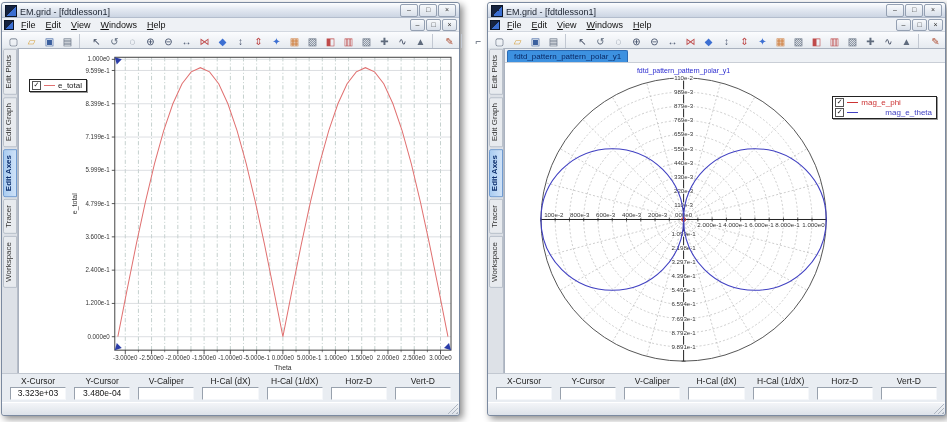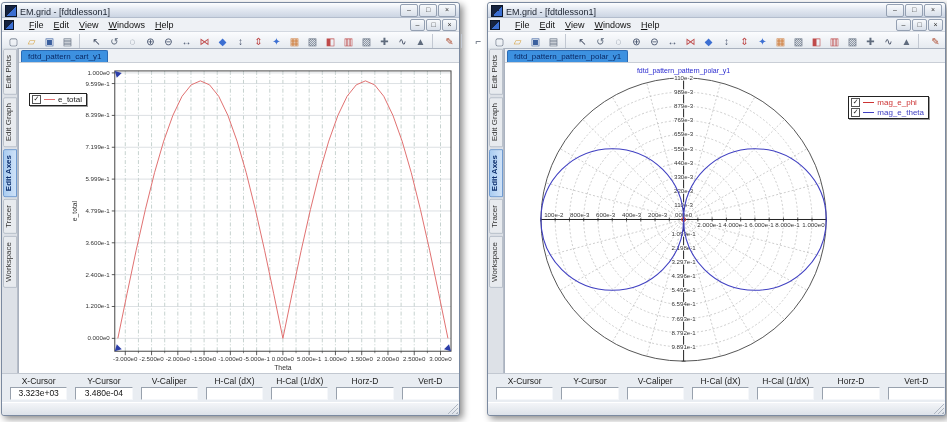--- a/index.html
+++ b/index.html
@@ -16,21 +16,21 @@
             border-bottom:1px solid #b3bdcd;border-radius:3px 3px 0 0;font-size:9px;color:#1c2330;}
   .app-ico{width:10px;height:10px;display:inline-block;flex:0 0 auto;
            background:linear-gradient(135deg,#16233f 55%,#3b6fd2 55%);border:1px solid #0c1526;}
   .app-ico.small{width:8px;height:8px;}
   .title{white-space:nowrap;overflow:hidden;}
   .winbtns{margin-left:auto;display:flex;gap:1px;}
   .wb{width:16px;height:11px;font-size:7px;line-height:10px;text-align:center;color:#333;
       background:linear-gradient(#f8fafc,#d9e0ea);border:1px solid #94a0b2;border-radius:2px;}
   .winbtns.mdi .wb{width:13px;height:10px;}
 
-  .menubar{height:13px;display:flex;align-items:center;padding:0 2px;gap:10px;
+  .menubar{height:13px;display:flex;align-items:center;padding:0 2px;gap:2px;
            background:#eef1f5;border-bottom:1px solid #d3d8e0;font-size:9px;color:#111;}
   .menus{display:flex;}
   .menu-item{padding:0 5px;cursor:default;}
 
   .toolbar{height:18px;display:flex;align-items:center;padding:0 3px;
            background:linear-gradient(#fbfcfe,#e3e8ee);border-bottom:1px solid #c6ccd6;}
   .tools{display:flex;align-items:center;gap:1px;}
   .tb-ic{width:15px;height:15px;display:flex;align-items:center;justify-content:center;
          font-size:10px;border:1px solid transparent;border-radius:2px;}
   .tb-sep{width:5px;height:14px;border-left:1px solid #c2c8d2;margin:0 2px;}
@@ -50,28 +50,28 @@
   .doctabs{height:13px;background:#eef1f5;border-bottom:1px solid #c9ced6;
            display:flex;align-items:flex-end;padding-left:2px;}
   .doctab{font-size:8px;padding:1px 6px 1px 6px;background:#3d91e0;color:#0a2a66;
           border:1px solid #2a6bb5;border-bottom:none;border-radius:2px 2px 0 0;}
   .plotarea{flex:1;position:relative;background:#fff;overflow:hidden;}
   .plot-svg{position:absolute;inset:0;width:100%;height:100%;}
 
   .legend{position:absolute;background:#fff;border:1px solid #222;box-shadow:1px 1px 0 #9a9a9a;
           padding:1px 4px 1px 2px;font-size:8px;display:flex;flex-direction:column;gap:1px;}
   .legend.pos-left{left:10px;top:30px;}
-  .legend.pos-right{right:16px;top:33px;}
+  .legend.pos-right{right:8px;top:33px;}
   .lg-row{display:flex;align-items:center;gap:3px;white-space:nowrap;}
   .lg-cb{width:7px;height:7px;border:1px solid #555;background:#fff;font-size:7px;line-height:6px;
          text-align:center;color:#222;}
   .lg-dash{width:11px;height:0;border-top:1px solid;}
 
   .readout{position:absolute;left:0;right:0;bottom:12px;height:27px;background:#e9edf2;
-           border-top:1px solid #c2c8d1;padding:2px 0 0 8px;}
+           border-top:1px solid #c2c8d1;padding:2px 8px 0 8px;}
   .rgrid{display:grid;grid-template-columns:repeat(7,1fr);column-gap:8px;}
   .rh{font-size:8.5px;text-align:center;color:#222;padding-bottom:1px;}
   .rv{height:11px;background:#fff;border:1px solid;border-color:#98a1ad #f5f7fa #f5f7fa #98a1ad;
       font-size:8.5px;text-align:center;line-height:11px;color:#111;}
 
   .statusbar{position:absolute;left:0;right:0;bottom:0;height:12px;border-radius:0 0 3px 3px;
              background:linear-gradient(#f3f5f8,#dde2e9);border-top:1px solid #fff;}
   .grip{position:absolute;right:1px;bottom:1px;width:11px;height:11px;
         background:repeating-linear-gradient(135deg,transparent 0 2px,#aeb6c1 2px 3px);
         clip-path:polygon(100% 0,100% 100%,0 100%);}
@@ -148,23 +148,20 @@
     </div>
     <div class="main">
       <div class="sidetabs">
           <div class="sidetab">Edit Plots</div>
           <div class="sidetab">Edit Graph</div>
           <div class="sidetab active">Edit Axes</div>
           <div class="sidetab">Tracer</div>
           <div class="sidetab">Workspace</div>
         </div>
       <div class="content">
-        <div class="doctabs">
-          <span class="doctab">fdtd_pattern_cart_y1</span>
-        </div>
         <div class="plotarea">
           <svg class="plot-svg" preserveAspectRatio="none" viewBox="0 0 441 315">
               <line x1="106.53125000000001" y1="8" x2="106.53125000000001" y2="291" stroke="#9fb3ae" stroke-width="0.6" stroke-dasharray="4,2,1,2"></line>
               <line x1="119.69531250000001" y1="8" x2="119.69531250000001" y2="291" stroke="#9fb3ae" stroke-width="0.6" stroke-dasharray="4,2,1,2"></line>
               <line x1="132.859375" y1="8" x2="132.859375" y2="291" stroke="#9fb3ae" stroke-width="0.6" stroke-dasharray="4,2,1,2"></line>
               <line x1="146.0234375" y1="8" x2="146.0234375" y2="291" stroke="#9fb3ae" stroke-width="0.6" stroke-dasharray="4,2,1,2"></line>
               <line x1="159.1875" y1="8" x2="159.1875" y2="291" stroke="#9fb3ae" stroke-width="0.6" stroke-dasharray="4,2,1,2"></line>
               <line x1="172.3515625" y1="8" x2="172.3515625" y2="291" stroke="#9fb3ae" stroke-width="0.6" stroke-dasharray="4,2,1,2"></line>
               <line x1="185.515625" y1="8" x2="185.515625" y2="291" stroke="#9fb3ae" stroke-width="0.6" stroke-dasharray="4,2,1,2"></line>
               <line x1="198.6796875" y1="8" x2="198.6796875" y2="291" stroke="#9fb3ae" stroke-width="0.6" stroke-dasharray="4,2,1,2"></line>
@@ -486,21 +483,21 @@
             </svg>
           <div class="legend pos-right">
               <div class="lg-row">
                 <span class="lg-cb">✓</span>
                 <span class="lg-dash" style="border-top-color: rgb(204, 51, 51);"></span>
                 <span style="color: rgb(204, 51, 51);">mag_e_phi</span>
               </div>
               <div class="lg-row">
                 <span class="lg-cb">✓</span>
                 <span class="lg-dash" style="border-top-color: rgb(64, 64, 194);"></span>
-                <span style="color: rgb(64, 64, 194);">mag_e_theta</span>
+                <span style="color: rgb(64, 64, 194); margin-left: 24px;">mag_e_theta</span>
               </div>
             </div>
         </div>
       </div>
     </div>
     <div class="readout">
       <div class="rgrid">
           <div>
             <div class="rh">X-Cursor</div>
             <div class="rv"></div>

